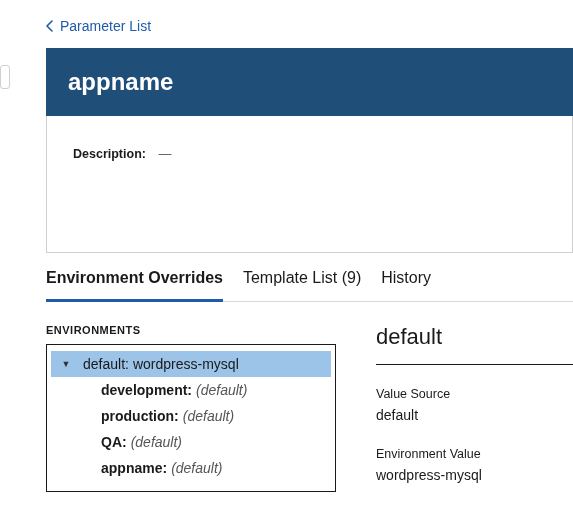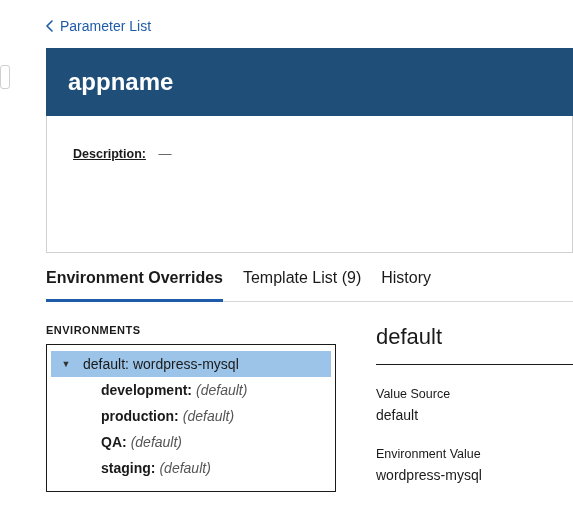--- a/index.html
+++ b/index.html
@@ -4,21 +4,21 @@
 <style>
   * { box-sizing: border-box; margin: 0; padding: 0; }
   body { font-family: -apple-system, BlinkMacSystemFont, "Segoe UI", Helvetica, Arial, sans-serif; color: #1a1a1a; background: #fff; width: 573px; height: 525px; overflow: hidden; }
   .edge-box { position: absolute; top: 65px; left: 0; width: 10px; height: 24px; border: 1px solid #d0d0d0; border-radius: 3px; background: #fff; }
   .content { margin-left: 46px; }
   .back-link { display: flex; align-items: center; gap: 6px; color: #1e5ba8; font-size: 14px; font-weight: 500; padding: 18px 0 14px 0; cursor: pointer; }
   .back-link svg { width: 8px; height: 12px; }
   .header-banner { background: #1f4e79; color: #fff; padding: 20px 22px; }
   .header-banner h1 { font-size: 24px; font-weight: 700; }
   .desc-block { border-left: 1px solid #d0d0d0; border-right: 1px solid #d0d0d0; border-bottom: 1px solid #d0d0d0; padding: 28px 26px 90px 26px; }
-  .desc-label { font-size: 12.5px; font-weight: 700; display: inline; text-decoration: underline; }
+  .desc-label { font-size: 12.5px; font-weight: 700; display: inline; }
   .desc-value { font-size: 13px; color: #555; margin-left: 8px; }
   .tabs { display: flex; gap: 20px; border-bottom: 1px solid #d8d8d8; margin-top: 2px; }
   .tab { font-size: 16px; padding: 14px 0 12px 0; cursor: pointer; color: #1a1a1a; }
   .tab.active { font-weight: 700; border-bottom: 3px solid #1e5ba8; margin-bottom: -1px; }
   .body-row { display: flex; gap: 40px; margin-top: 22px; }
   .env-col { flex: 0 0 290px; }
   .env-heading { font-size: 11px; font-weight: 700; letter-spacing: 0.5px; text-transform: uppercase; margin-bottom: 8px; }
   .tree-box { border: 1px solid #1a1a1a; padding: 6px 8px 10px 8px; }
   .tree-row { display: flex; align-items: center; font-size: 14px; padding: 5px 4px; }
   .tree-row .caret { width: 14px; text-align: center; font-size: 9px; color: #333; }
@@ -79,21 +79,21 @@
         </div>
         <div class="tree-row child">
           <span class="label">production:</span>
           <span class="value inherited">(default)</span>
         </div>
         <div class="tree-row child">
           <span class="label">QA:</span>
           <span class="value inherited">(default)</span>
         </div>
         <div class="tree-row child">
-          <span class="label">staging:</span>
+          <span class="label">appname:</span>
           <span class="value inherited">(default)</span>
         </div>
       </div>
     </div>
 
     <div class="detail-col">
       <div class="detail-title">default</div>
       <hr class="detail-hr">
       <div class="detail-label">Value Source</div>
       <div class="detail-value">default</div>

